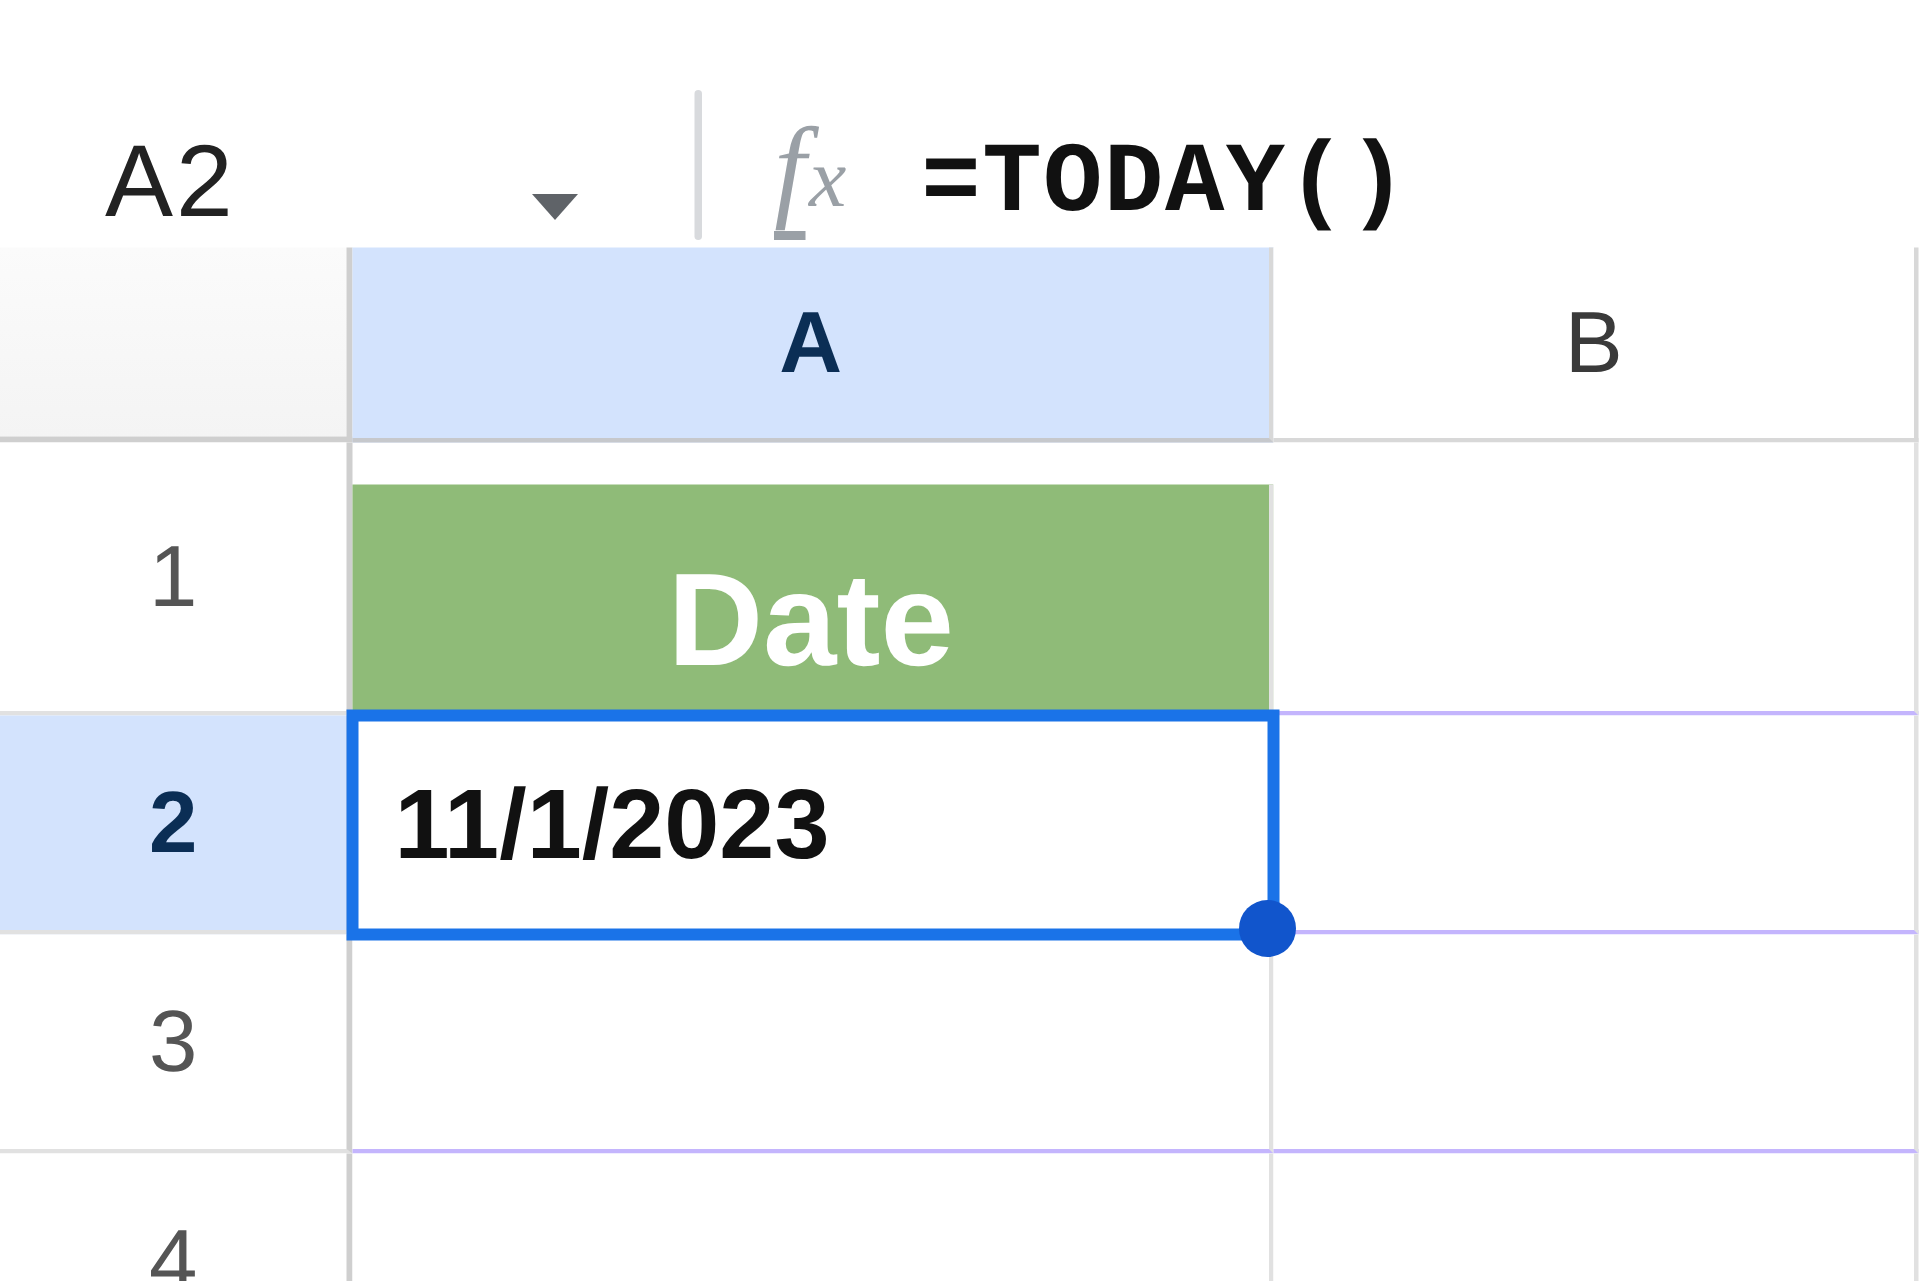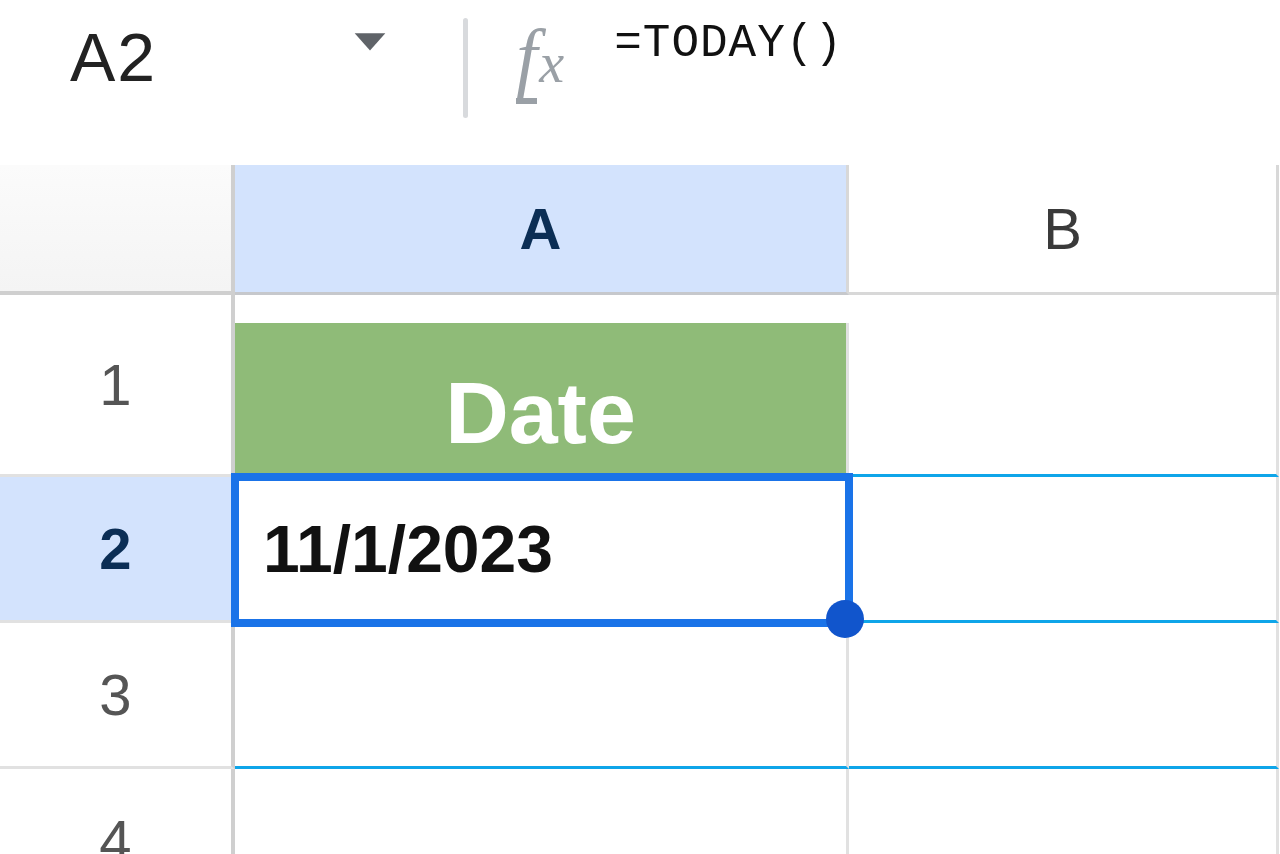--- a/index.html
+++ b/index.html
@@ -12,24 +12,23 @@
     overflow: hidden;
     color: #222;
   }
 
   
   .formula-bar {
     position: absolute;
     left: 0; right: 0; top: 0;
     height: 160px;
     display: flex;
-    align-items: flex-start;
+    align-items: flex-end;
     box-sizing: border-box;
     padding: 0 48px 0 70px;
-    margin-top: 18px;
   }
   .name-box {
     font-size: 68px;
     font-weight: 400;
     letter-spacing: 2px;
     color: #222;
     margin-right: 190px;
     white-space: nowrap;
   }
   .name-dd {
@@ -62,24 +61,25 @@
   }
   .fx .x {
     font-family: Georgia, "Times New Roman", serif;
     font-style: italic;
     font-size: 56px;
     color: #9aa0a6;
     line-height: 1;
   }
   .formula-text {
     font-family: "Consolas", "Menlo", "Courier New", monospace;
-    font-size: 46px;
+    font-size: 66px;
     letter-spacing: 1px;
     color: #111;
     white-space: nowrap;
+    font-weight: bold;
   }
 
   
   .grid {
     position: absolute;
     left: 0;
     top: 165px;
   }
   
   .rowhead-w { width: 235px; }
@@ -130,21 +130,21 @@
     color: #555;
   }
   .rowhdr.active {
     background: #d3e3fd;
     color: #0b2e55;
     font-weight: 700;
   }
   .gridcell {
     background: #ffffff;
     border-right: 3px solid #e1e1e1;
-    border-bottom: 3px solid #0ea5e9;
+    border-bottom: 3px solid #c4b5fd;
     font-size: 66px;
     color: #111;
     font-weight: 700;
     padding: 0 28px;
     justify-content: flex-start;
   }
   .gridcell.empty { font-weight: 400; }
 
   
   .cell-A1 {

